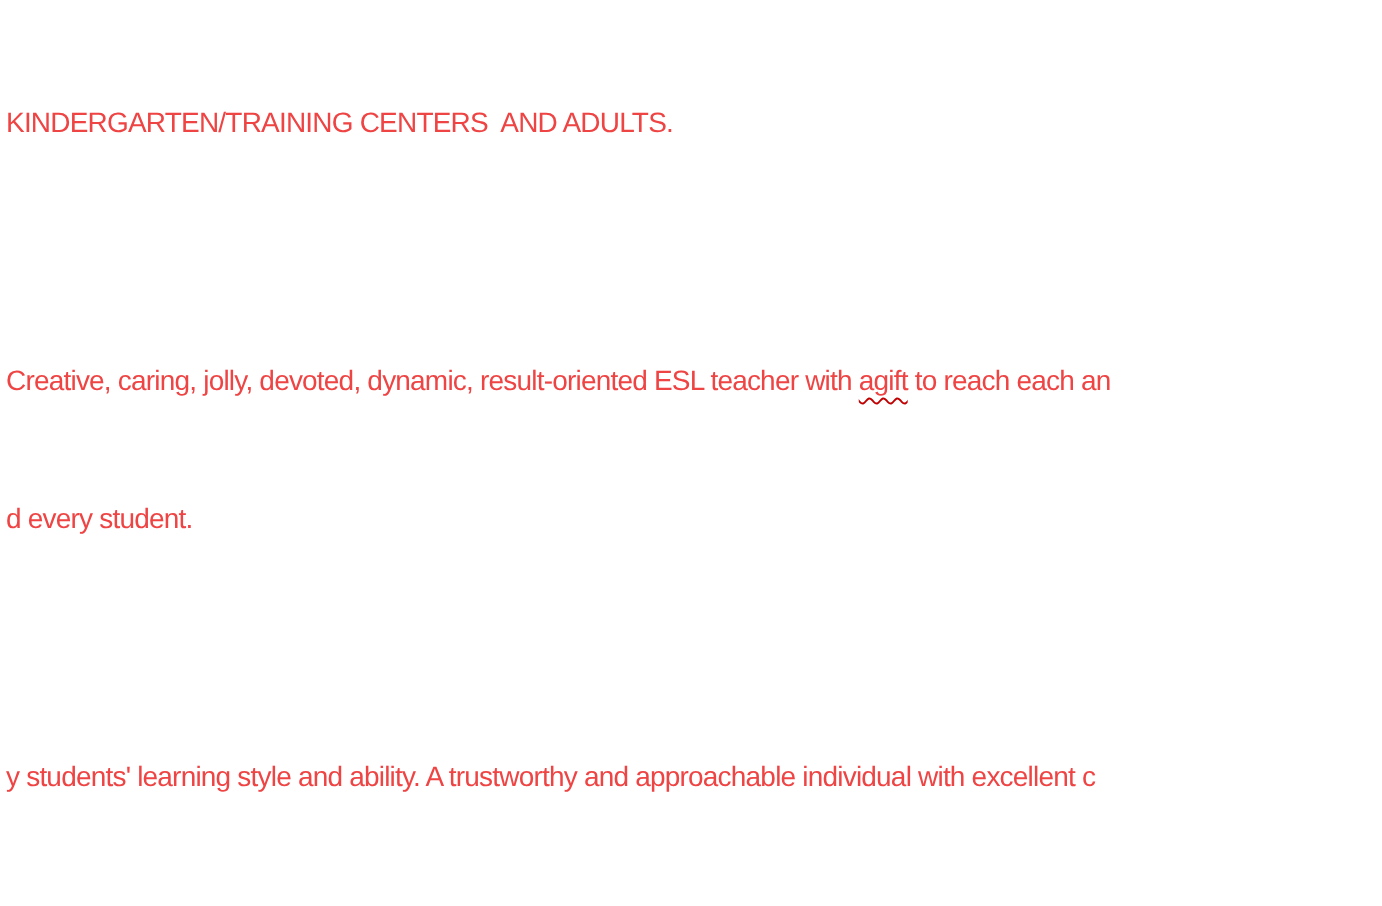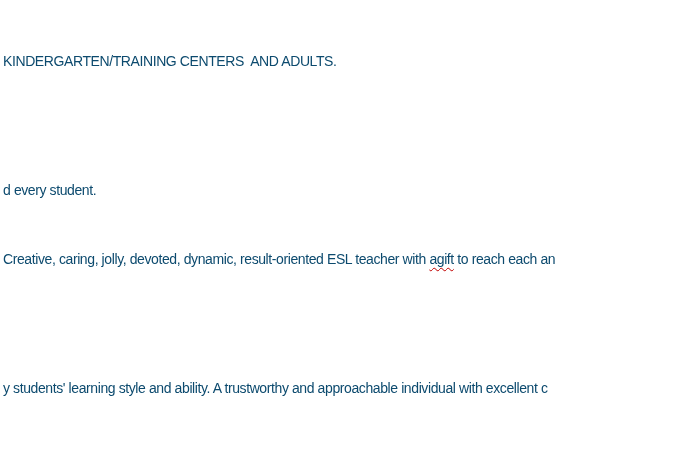--- a/index.html
+++ b/index.html
@@ -12,21 +12,21 @@
   }
   .doc-area {
     box-sizing: border-box;
     width: 691px;
     height: 453px;
     padding: 4px 0 0 3px;
     font-family: "Liberation Sans", sans-serif;
     font-size: 14px;
     letter-spacing: -0.4px;
     line-height: 23px;
-    color: #0c4a6e;
+    color: #ef4444;
     cursor: text;
   }
   .doc-area p {
     margin: 0 0 14px 0;
     white-space: pre;
   }
   .line {
     display: block;
     white-space: pre;
   }
@@ -41,22 +41,22 @@
 </head>
 <body>
 
 <div class="doc-area">
 
   <p>
     <span class="line">KINDERGARTEN/TRAINING CENTERS  AND ADULTS.</span>
   </p>
 
   <p>
+    <span class="line"><span>Creative, caring, jolly, devoted, dynamic, result-oriented ESL teacher with </span><span class="typo">agift</span><span> to reach each an</span></span>
     <span class="line">d every student.</span>
-    <span class="line"><span>Creative, caring, jolly, devoted, dynamic, result-oriented ESL teacher with </span><span class="typo">agift</span><span> to reach each an</span></span>
   </p>
 
   <p>
     <span class="line">y students' learning style and ability. A trustworthy and approachable individual with excellent c</span>
     
   </p>
 
 </div>
 
 </body></html>

